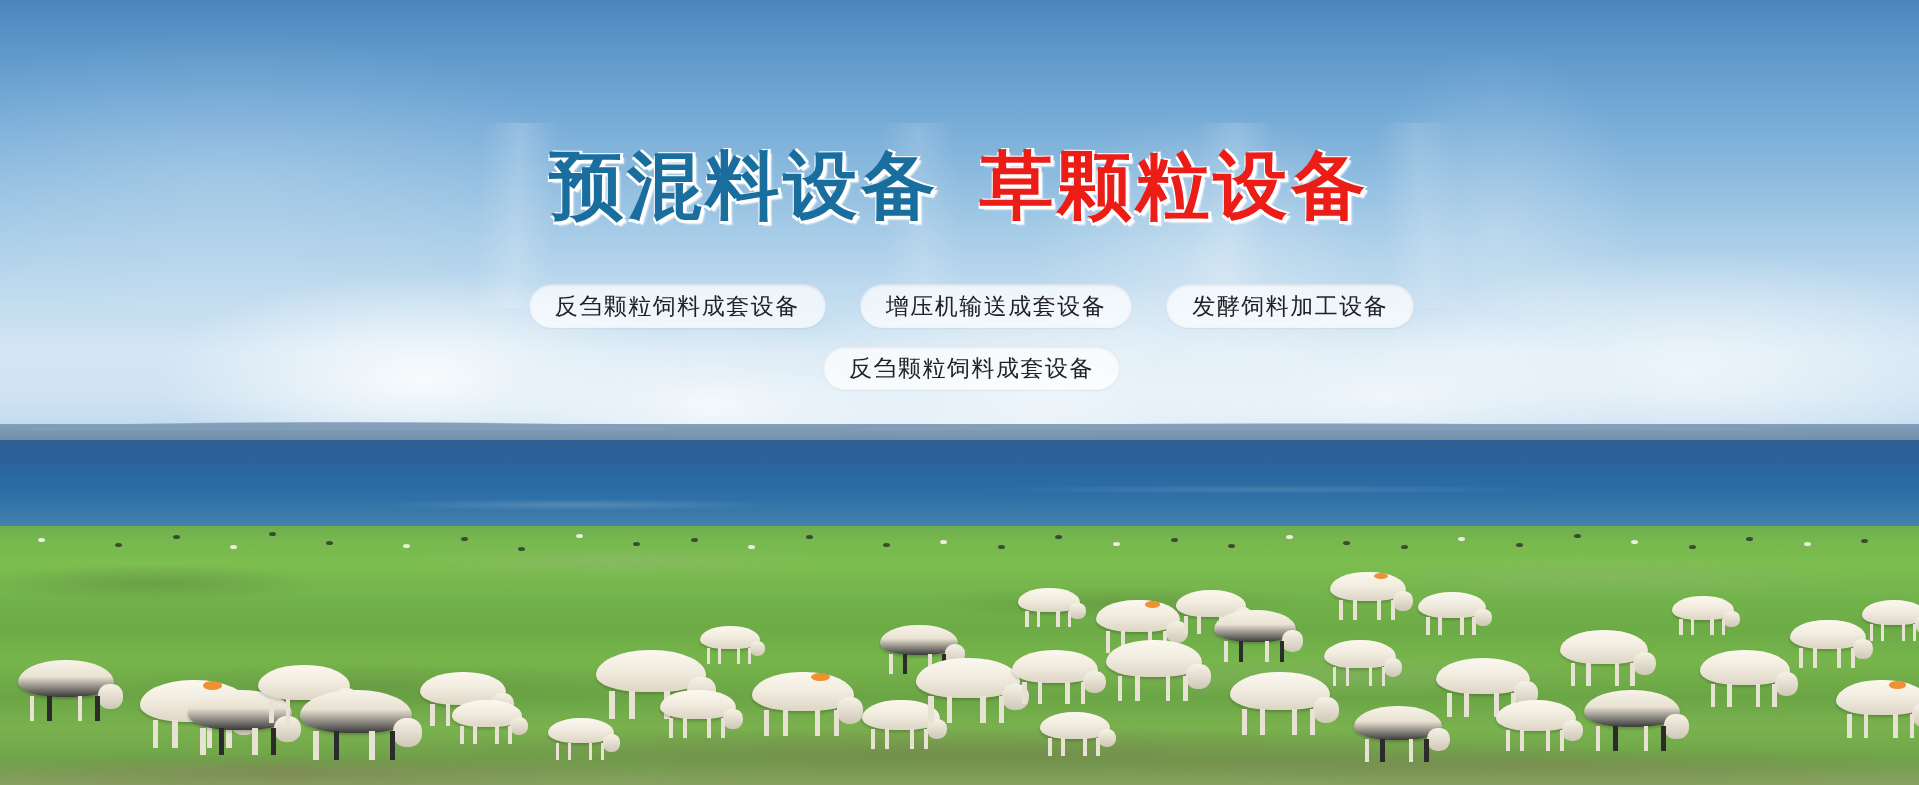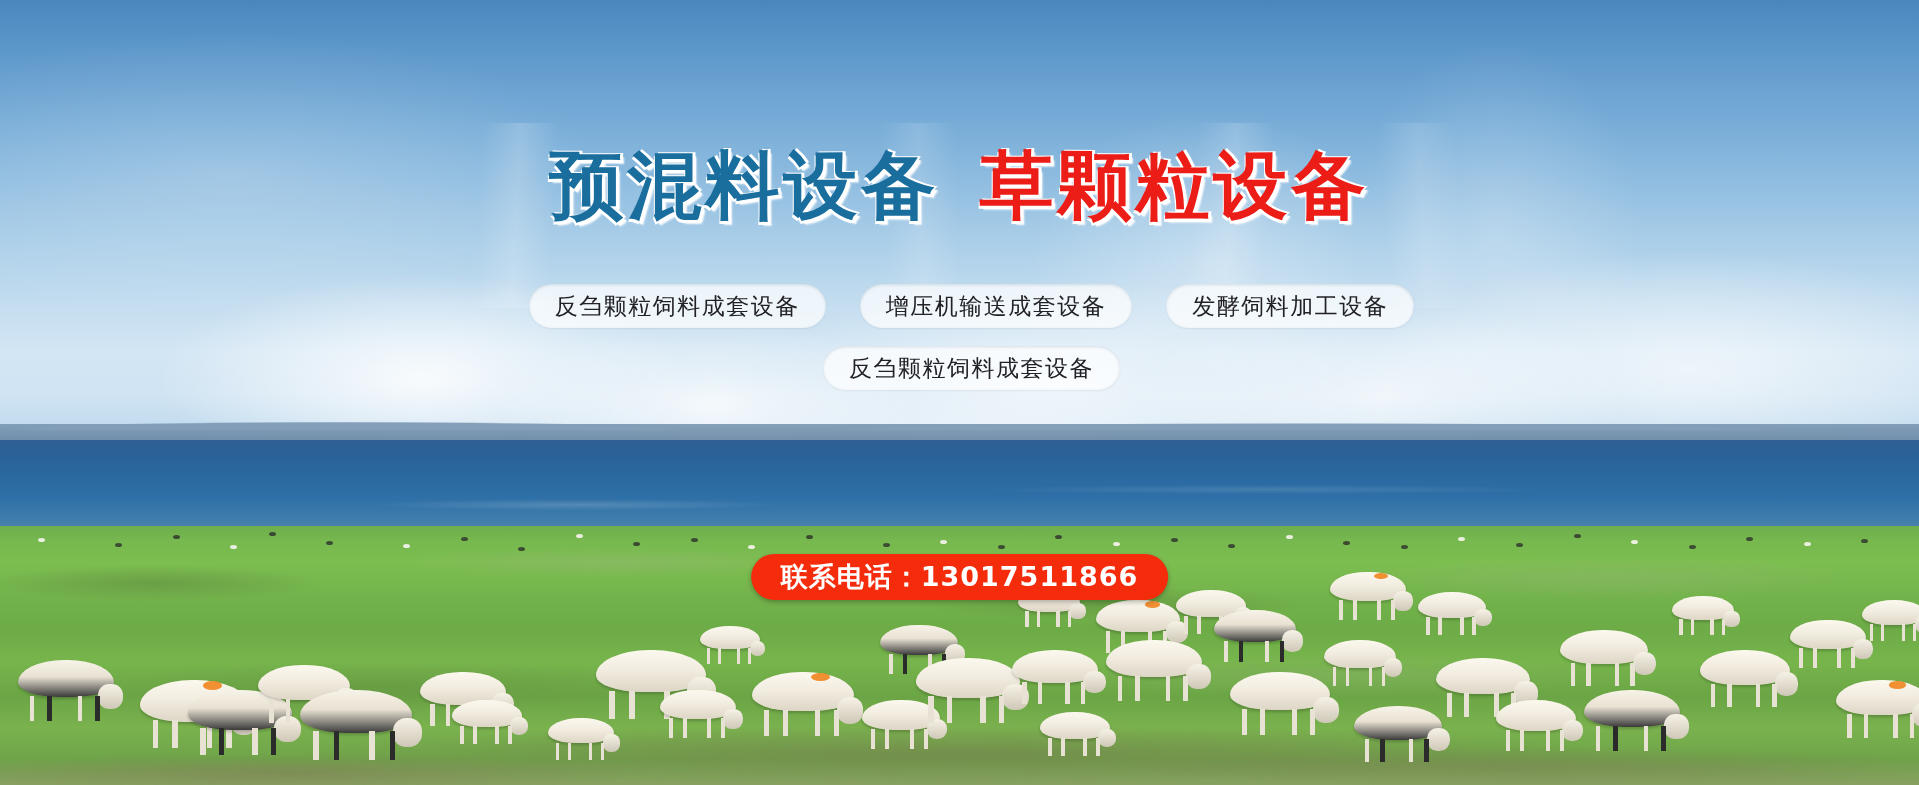--- a/index.html
+++ b/index.html
@@ -560,15 +560,14 @@
       <div class="tag-row">
         <div class="tag">反刍颗粒饲料成套设备</div>
         <div class="tag">增压机输送成套设备</div>
         <div class="tag">发酵饲料加工设备</div>
       </div>
       <div class="tag-row">
         <div class="tag">反刍颗粒饲料成套设备</div>
       </div>
     </div>
 
-  <div class="phone">联系电话：13017511866</div>
 
 </div>
 
 </body></html>

